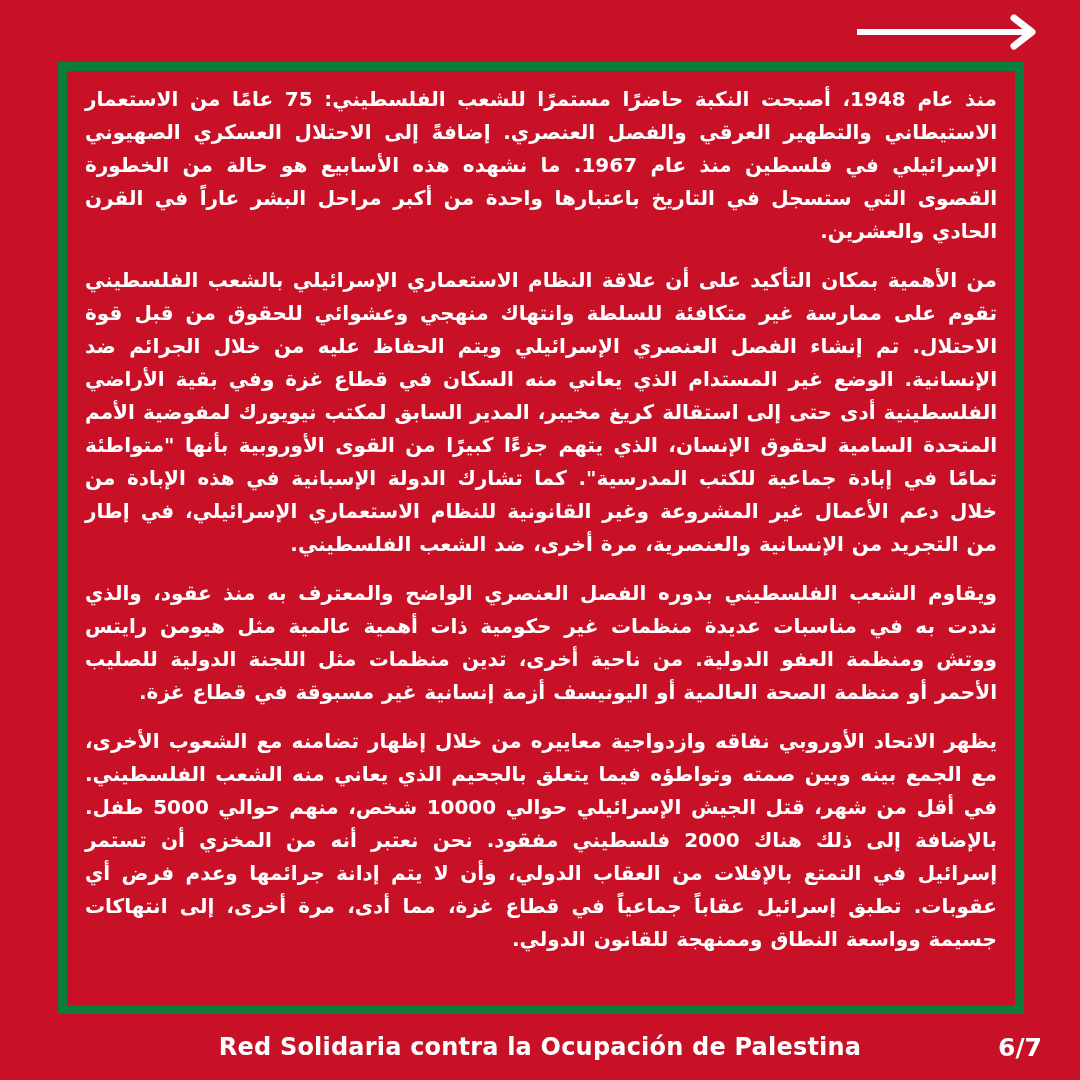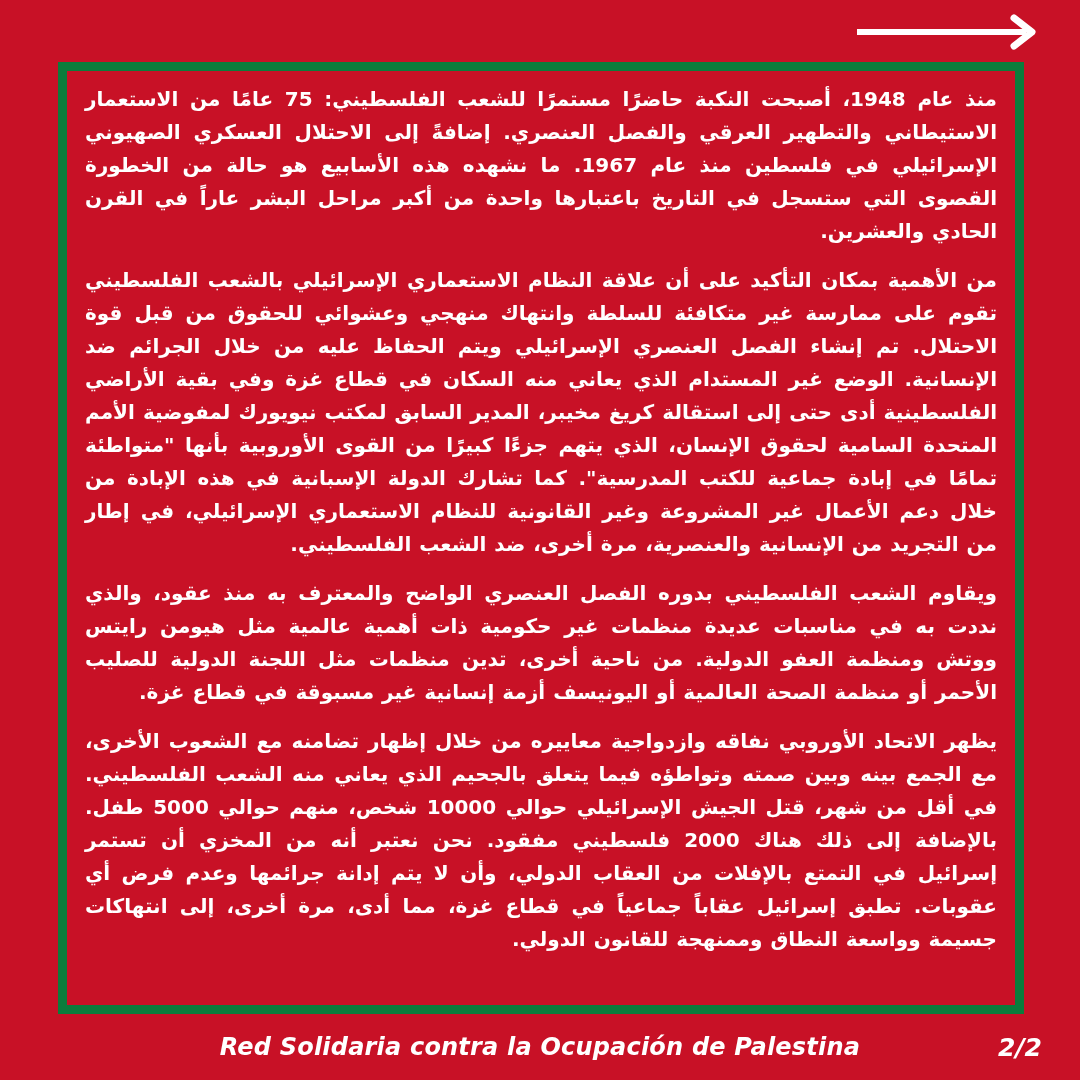--- a/index.html
+++ b/index.html
@@ -39,21 +39,21 @@
     color:var(--white);
     font-weight:bold;
     font-size:20px;
     line-height:33px;
     word-spacing:1px;
     margin:0 0 16px 0;
   }
   .footer{
     position:absolute;
     left:0;bottom:0;
-    width:1080px;height:66px;font-style:italic;
+    width:1080px;height:66px;
   }
   .footer-org{
     position:absolute;
     left:0;top:50%;
     transform:translateY(-50%);
     width:100%;
     text-align:center;
     color:var(--white);
     font-weight:bold;
     font-size:24px;
@@ -78,14 +78,14 @@
 
 <div class="content-box">
   <p>منذ عام 1948، أصبحت النكبة حاضرًا مستمرًا للشعب الفلسطيني: 75 عامًا من الاستعمار الاستيطاني والتطهير العرقي والفصل العنصري. إضافةً إلى الاحتلال العسكري الصهيوني الإسرائيلي في فلسطين منذ عام 1967. ما نشهده هذه الأسابيع هو حالة من الخطورة القصوى التي ستسجل في التاريخ باعتبارها واحدة من أكبر مراحل البشر عاراً في القرن الحادي والعشرين.</p>
   <p>من الأهمية بمكان التأكيد على أن علاقة النظام الاستعماري الإسرائيلي بالشعب الفلسطيني تقوم على ممارسة غير متكافئة للسلطة وانتهاك منهجي وعشوائي للحقوق من قبل قوة الاحتلال. تم إنشاء الفصل العنصري الإسرائيلي ويتم الحفاظ عليه من خلال الجرائم ضد الإنسانية. الوضع غير المستدام الذي يعاني منه السكان في قطاع غزة وفي بقية الأراضي الفلسطينية أدى حتى إلى استقالة كريغ مخيبر، المدير السابق لمكتب نيويورك لمفوضية الأمم المتحدة السامية لحقوق الإنسان، الذي يتهم جزءًا كبيرًا من القوى الأوروبية بأنها "متواطئة تمامًا في إبادة جماعية للكتب المدرسية". كما تشارك الدولة الإسبانية في هذه الإبادة من خلال دعم الأعمال غير المشروعة وغير القانونية للنظام الاستعماري الإسرائيلي، في إطار من التجريد من الإنسانية والعنصرية، مرة أخرى، ضد الشعب الفلسطيني.</p>
   <p>ويقاوم الشعب الفلسطيني بدوره الفصل العنصري الواضح والمعترف به منذ عقود، والذي نددت به في مناسبات عديدة منظمات غير حكومية ذات أهمية عالمية مثل هيومن رايتس ووتش ومنظمة العفو الدولية. من ناحية أخرى، تدين منظمات مثل اللجنة الدولية للصليب الأحمر أو منظمة الصحة العالمية أو اليونيسف أزمة إنسانية غير مسبوقة في قطاع غزة.</p>
   <p>يظهر الاتحاد الأوروبي نفاقه وازدواجية معاييره من خلال إظهار تضامنه مع الشعوب الأخرى، مع الجمع بينه وبين صمته وتواطؤه فيما يتعلق بالجحيم الذي يعاني منه الشعب الفلسطيني. في أقل من شهر، قتل الجيش الإسرائيلي حوالي 10000 شخص، منهم حوالي 5000 طفل. بالإضافة إلى ذلك هناك 2000 فلسطيني مفقود. نحن نعتبر أنه من المخزي أن تستمر إسرائيل في التمتع بالإفلات من العقاب الدولي، وأن لا يتم إدانة جرائمها وعدم فرض أي عقوبات. تطبق إسرائيل عقاباً جماعياً في قطاع غزة، مما أدى، مرة أخرى، إلى انتهاكات جسيمة وواسعة النطاق وممنهجة للقانون الدولي.</p>
 </div>
 
 <div class="footer">
   <div class="footer-org">Red Solidaria contra la Ocupación de Palestina</div>
-  <div class="page-indicator">2/2</div>
+  <div class="page-indicator">6/7</div>
 </div>
 
 </body></html>

